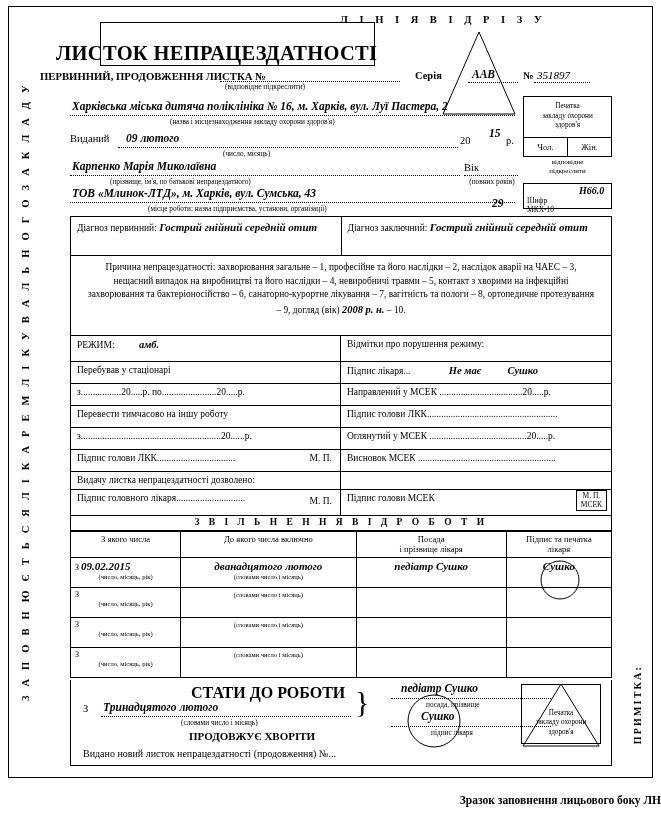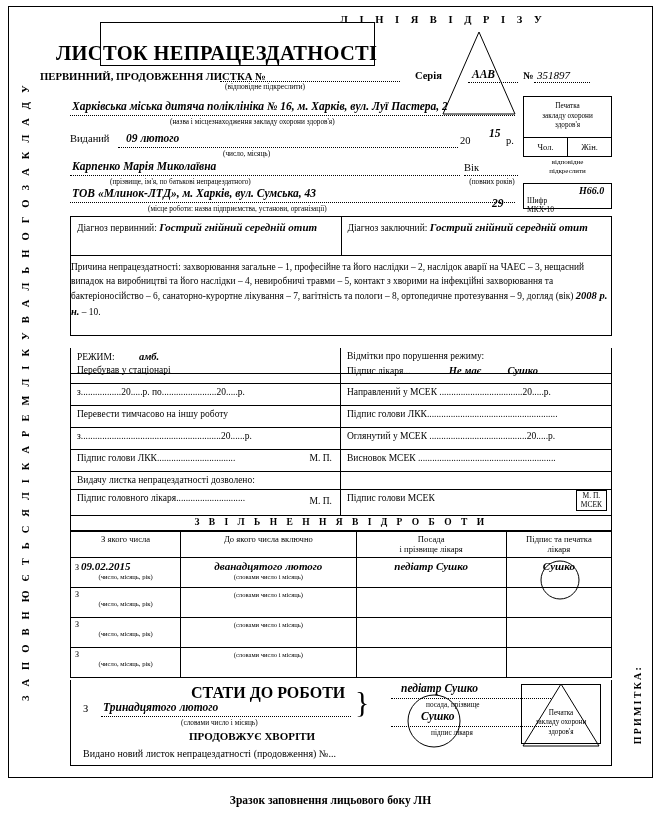--- a/index.html
+++ b/index.html
@@ -341,23 +341,24 @@
   }
 
   
   .reason {
     position: absolute;
     left: 30px; top: 236px;
     width: 542px;
     height: 80px;
     border: 1px solid #000;
     border-top: none;
-    padding: 5px 0;
+    padding: 5px 16px;
     font-size: 9.4px;
     line-height: 1.45;
+    text-align: center;
   }
   .reason .ital {
     font-style: italic;
     font-weight: bold;
     font-size: 10.5px;
   }
 
   
   .grid-block {
     position: absolute;
@@ -425,21 +426,21 @@
     left: 30px;
     width: 542px;
     height: 86px;
     border: 1px solid #000;
     border-top: none;
   }
   .caption {
     position: absolute;
     left: 0; bottom: 14px;
     width: 661px;
-    text-align: center;
+    text-align: right;
     font-size: 11.5px;
     font-weight: bold;
   }
 </style>
 </head>
 <body>
 
 <div class="page">
 
   <div class="frame"></div>
@@ -520,21 +521,21 @@
         <span class="dv">Гострий гнійний середній отит</span>
       </div>
     </div>
 
     <div class="reason">
       <span>Причина непрацездатності: захворювання загальне – 1, професійне та його наслідки – 2, наслідок аварії на ЧАЕС – 3, нещасний випадок на виробництві та його наслідки – 4, невиробничі травми – 5, контакт з хворими на інфекційні захворювання та бактеріоносійство – 6, санаторно-курортне лікування – 7, вагітність та пологи – 8, ортопедичне протезування – 9, догляд (вік)</span>
       <span class="ital">2008 р. н.</span>
       <span>– 10.</span>
     </div>
 
-    <div class="grid-block" style="top:328px; height:26px;">
+    <div class="grid-block" style="top:316px; height:26px;">
       <div class="gb-l">
         <span>РЕЖИМ:</span>
         <span class="hw" style="margin-left:22px">амб.</span>
       </div>
       <div class="gb-r">
         <span>Відмітки про порушення режиму:</span>
       </div>
     </div>
     <div class="grid-block" style="top:342px; height:22px;">
       <div class="gb-l">

